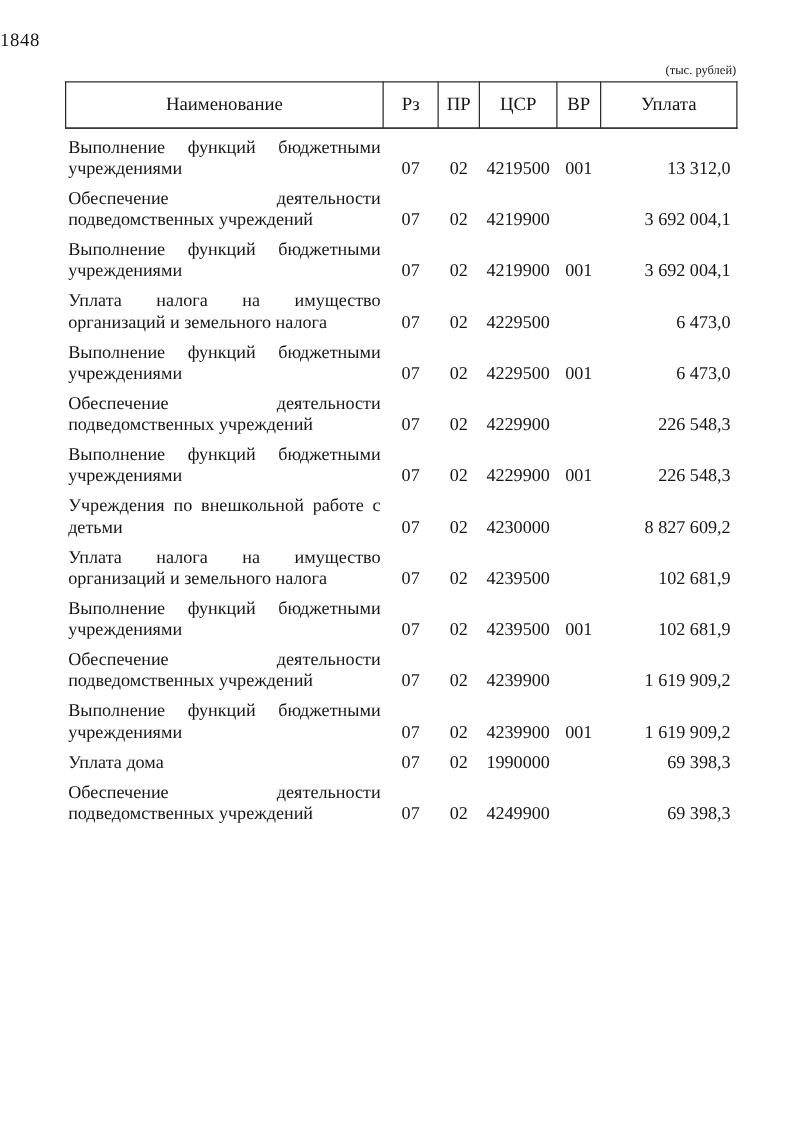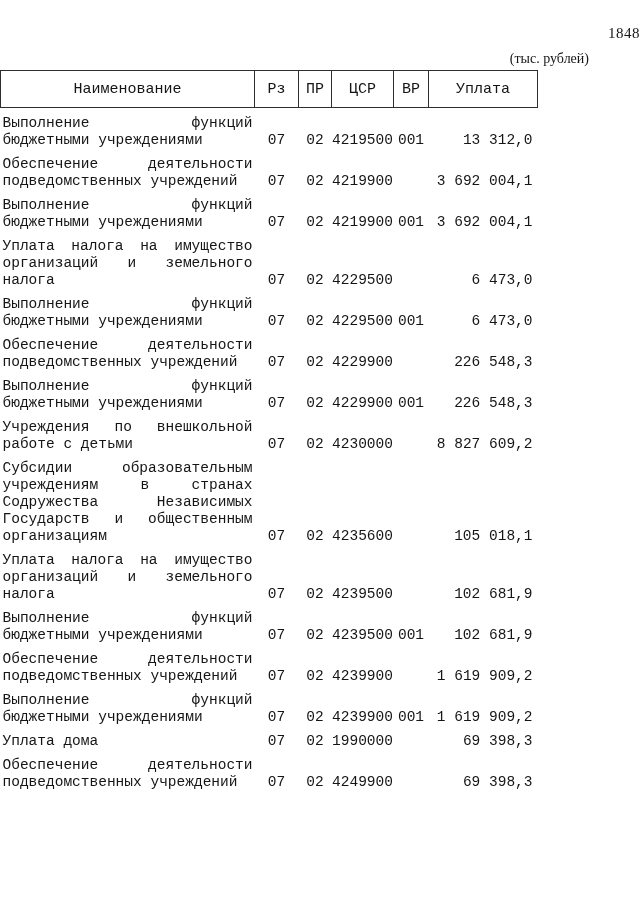--- a/index.html
+++ b/index.html
@@ -15,37 +15,37 @@
     overflow: hidden;
   }
   .page {
     position: relative;
     width: 640px;
     height: 905px;
   }
   .page-number {
     margin-top: 25px;
     width: 640px;
-    text-align: right;
+    text-align: left;
     font-size: 15px;
     letter-spacing: 0.5px;
   }
   .units-note {
     margin-top: 9px;
     margin-left: 52px;
     width: 537px;
     text-align: right;
-    font-size: 14px;
+    font-size: 10px;
     margin-bottom: 3px;
   }
   table.budget-table {
+    margin-left: 52px;
     width: 537px;
     border-collapse: collapse;
     table-layout: fixed;
-    font-family: Liberation Mono, monospace;
   }
   .col-name { width: 254px; }
   .col-rz   { width: 44px; }
   .col-pr   { width: 33px; }
   .col-csr  { width: 62px; }
   .col-vr   { width: 35px; }
   .col-sum  { width: 109px; }
 
   thead th {
     border: 1.6px solid #2e2e2e;
@@ -175,28 +175,20 @@
 
   <tr>
     <td class="cell-name">Учреждения по внешкольной работе с детьми</td>
     <td class="cell-rz">07</td>
     <td class="cell-pr">02</td>
     <td class="cell-csr">4230000</td>
     <td class="cell-vr"></td>
     <td class="cell-sum">8 827 609,2</td>
   </tr>
 
-  <tr>
-    <td class="cell-name">Субсидии образовательным учреждениям в странах Содружества Независимых Государств и общественным организациям</td>
-    <td class="cell-rz">07</td>
-    <td class="cell-pr">02</td>
-    <td class="cell-csr">4235600</td>
-    <td class="cell-vr"></td>
-    <td class="cell-sum">105 018,1</td>
-  </tr>
 
 
   <tr>
     <td class="cell-name">Уплата налога на имущество организаций и земельного налога</td>
     <td class="cell-rz">07</td>
     <td class="cell-pr">02</td>
     <td class="cell-csr">4239500</td>
     <td class="cell-vr"></td>
     <td class="cell-sum">102 681,9</td>
   </tr>

